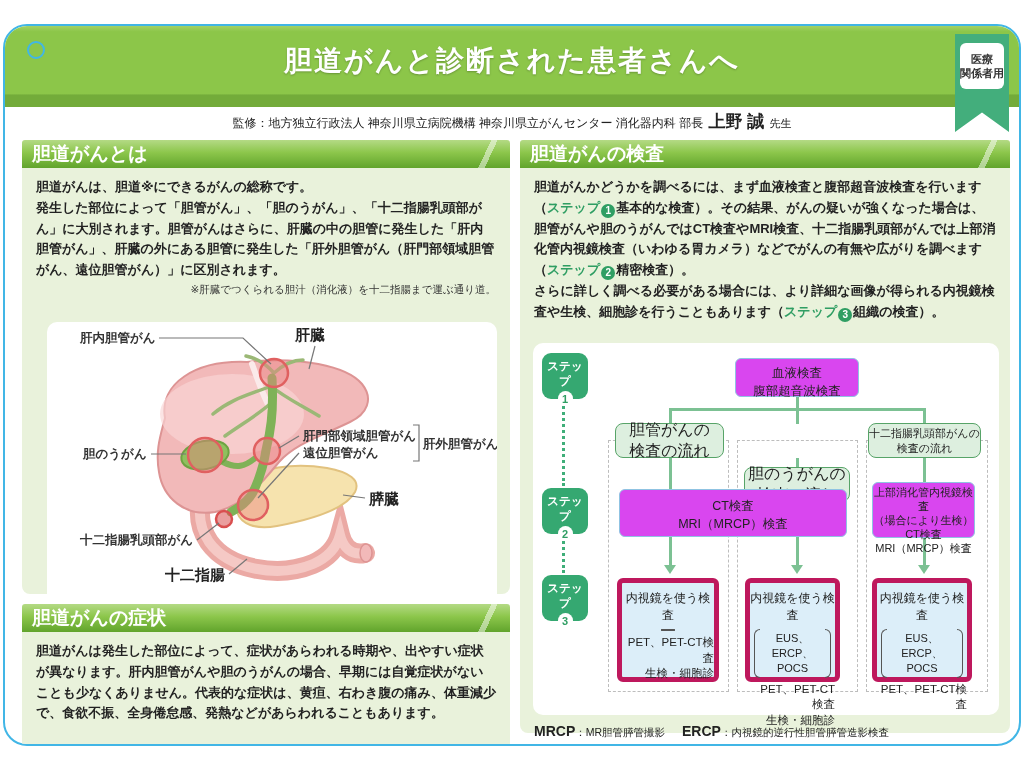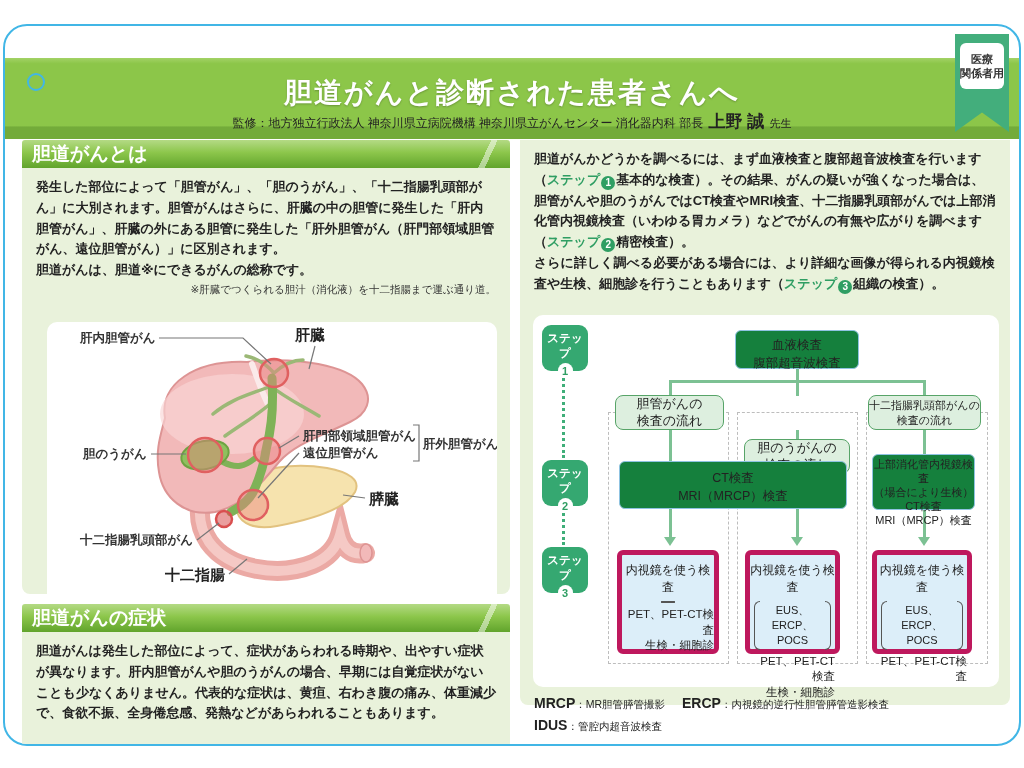--- a/index.html
+++ b/index.html
@@ -2,21 +2,21 @@
 <html><head>
 <meta charset="utf-8">
 <style>
   * { margin:0; padding:0; box-sizing:border-box; }
   html,body { width:1024px; height:768px; background:#ffffff;
     font-family:"Liberation Sans","DejaVu Sans",sans-serif; color:#222; }
   .sheet { position:absolute; left:3px; top:24px; width:1018px; height:722px;
     border:2px solid #41b6e6; border-radius:24px; overflow:hidden; background:#fff; }
   
   .band { position:absolute; left:0; top:0; right:0; height:81px;
-    background:linear-gradient(180deg,#a3d266 0%,#8cc649 7%,#8cc649 84%,#73ab3a 85%,#73ab3a 100%);margin-top:32px; }
+    background:linear-gradient(180deg,#a3d266 0%,#8cc649 7%,#8cc649 84%,#73ab3a 85%,#73ab3a 100%); }
   .hole { position:absolute; left:22px; top:15px; width:18px; height:18px;
     border:2px solid #41b6e6; border-radius:50%; }
   .page-title { position:absolute; left:0; right:0; top:16px; text-align:center;
     font-size:28px; font-weight:bold; color:#fff; letter-spacing:2px;
     text-shadow:0 1px 2px rgba(0,0,0,.25); }
   .ribbon { position:absolute; right:10px; top:8px; width:54px; height:98px;
     background:#43ae7c; clip-path:polygon(0 0,100% 0,100% 100%,50% 80%,0 100%); z-index:5;padding-left:20px; }
   .ribbon-label { position:absolute; left:5px; top:9px; width:44px; height:46px; background:#fff;
     border-radius:6px; display:flex; flex-direction:column; align-items:center; justify-content:center;
     font-size:11px; font-weight:bold; color:#333; line-height:1.3; }
@@ -56,33 +56,33 @@
 
   
   .flow-box { position:absolute; left:13px; top:175px; width:466px; height:372px;
     background:#fff; border-radius:10px; }
   .step-badge { position:absolute; left:9px; width:46px; height:46px; background:#35a871;
     border-radius:9px; color:#fff; font-size:11.5px; font-weight:bold; text-align:center; padding-top:6px; z-index:2; }
   .badge-num { width:15px; height:15px; border-radius:50%; background:#fff; color:#2f9e63;
     font-size:11px; font-weight:bold; display:flex; align-items:center; justify-content:center; margin:2px auto 0; }
   .dotline { position:absolute; left:29px; width:0; border-left:3px dotted #3fae79; }
   .fc-box { position:absolute; text-align:center; border-radius:6px; }
-  .fc-blue { background:#15803d; border:1.5px solid #8fc3e2; color:#222; }
+  .fc-blue { background:#d946ef; border:1.5px solid #8fc3e2; color:#222; }
   .fc-green { background:#ddefdf; border:1.5px solid #57a468; border-radius:8px; color:#222;
     display:flex; flex-direction:column; align-items:center; justify-content:center; }
   .fc-blue3 { background:#dceef9; border:5px solid #be185d; color:#222; }
   .h-line,.v-line { position:absolute; background:#7cc193; }
   .h-line { height:3px; } .v-line { width:3px; }
   .arrow { position:absolute; width:3px; background:#7cc193; }
   .arrow::after { content:""; position:absolute; left:-5px; bottom:-9px;
     border:6.5px solid transparent; border-top:9px solid #7cc193; border-bottom:none; }
   .dash-rect { position:absolute; border:1px dashed #bdbdbd; top:97px; height:252px; }
   .fs125 { font-size:12.5px; line-height:1.45; padding-top:5px; }
   .fs11  { font-size:11px;  line-height:1.27; padding-top:3px; }
-  .fc-head { font-size:13px; line-height:1.3; }
+  .fc-head { font-size:16px; line-height:1.3; }
   .st3-title { font-size:12px; margin-top:7px; }
   .paren { display:flex; align-items:stretch; justify-content:center; margin:5px 4px 4px 4px; }
   .paren .pl { width:7px; border:1.5px solid #555; border-right:none; border-radius:9px 0 0 9px; }
   .paren .pr { width:7px; border:1.5px solid #555; border-left:none; border-radius:0 9px 9px 0; }
   .paren .ptext { font-size:11px; line-height:1.35; padding:2px 3px; }
   .st3-extra { font-size:11.5px; line-height:1.35;text-align:right; }
 
   .legend { position:absolute; left:14px; top:553px; font-size:10.5px; line-height:1.55; color:#222; }
   .legend b { font-size:14px; }
   .legend .item { margin-right:14px; white-space:nowrap; }
@@ -107,22 +107,22 @@
   <div class="credit">
     <span>監修：地方独立行政法人 神奈川県立病院機構 神奈川県立がんセンター 消化器内科 部長</span>
     <b class="name">上野 誠</b>
     <span class="hono">先生</span>
   </div>
 
   <div class="section" id="sec-about">
     <div class="sec-header">胆道がんとは</div>
     <div class="sec-body">
       <div class="para">
+        <div>胆道がんは、胆道※にできるがんの総称です。</div>
         <div>発生した部位によって「胆管がん」、「胆のうがん」、「十二指腸乳頭部がん」に大別されます。胆管がんはさらに、肝臓の中の胆管に発生した「肝内胆管がん」、肝臓の外にある胆管に発生した「肝外胆管がん（肝門部領域胆管がん、遠位胆管がん）」に区別されます。</div>
-        <div>胆道がんは、胆道※にできるがんの総称です。</div>
       </div>
       <div class="footnote">※肝臓でつくられる胆汁（消化液）を十二指腸まで運ぶ通り道。</div>
 
       <div class="diagram-box">
         <svg width="450" height="283" viewBox="0 0 450 283">
 
           <path d="M174,150 C152,166 146,196 162,220 C182,248 232,256 266,242 C282,235 290,224 293,213 C296,225 304,234 318,231" fill="none" stroke="#eba9a4" stroke-width="20" stroke-linecap="round"></path>
           <path d="M174,150 C152,166 146,196 162,220 C182,248 232,256 266,242 C282,235 290,224 293,213 C296,225 304,234 318,231" fill="none" stroke="#f7cfcb" stroke-width="10" stroke-linecap="round" opacity="0.85"></path>
           <ellipse cx="319" cy="231" rx="6" ry="9" fill="#f2b9b9" stroke="#dd9494" stroke-width="1.5"></ellipse>
 
@@ -171,20 +171,21 @@
   </div>
 
   <div class="section" id="sec-sympt">
     <div class="sec-header">胆道がんの症状</div>
     <div class="sec-body">
       <div class="para">胆道がんは発生した部位によって、症状があらわれる時期や、出やすい症状が異なります。肝内胆管がんや胆のうがんの場合、早期には自覚症状がないことも少なくありません。代表的な症状は、黄疸、右わき腹の痛み、体重減少で、食欲不振、全身倦怠感、発熱などがあらわれることもあります。</div>
     </div>
   </div>
 
   <div class="section" id="sec-exam">
+    <div class="sec-header">胆道がんの検査</div>
     <div class="sec-body">
       <div class="para">
         <span>胆道がんかどうかを調べるには、まず血液検査と腹部超音波検査を行います（</span><span class="inline-step">ステップ</span><span class="inline-num">1</span><span>基本的な検査）。その結果、がんの疑いが強くなった場合は、胆管がんや胆のうがんではCT検査やMRI検査、十二指腸乳頭部がんでは上部消化管内視鏡検査（いわゆる胃カメラ）などでがんの有無や広がりを調べます（</span><span class="inline-step">ステップ</span><span class="inline-num">2</span><span>精密検査）。</span><br>
         <span>さらに詳しく調べる必要がある場合には、より詳細な画像が得られる内視鏡検査や生検、細胞診を行うこともあります（</span><span class="inline-step">ステップ</span><span class="inline-num">3</span><span>組織の検査）。</span>
       </div>
 
       <div class="flow-box">
 
         <div class="dotline" style="top:58px; height:85px;"></div>
         <div class="dotline" style="top:193px; height:37px;"></div>

